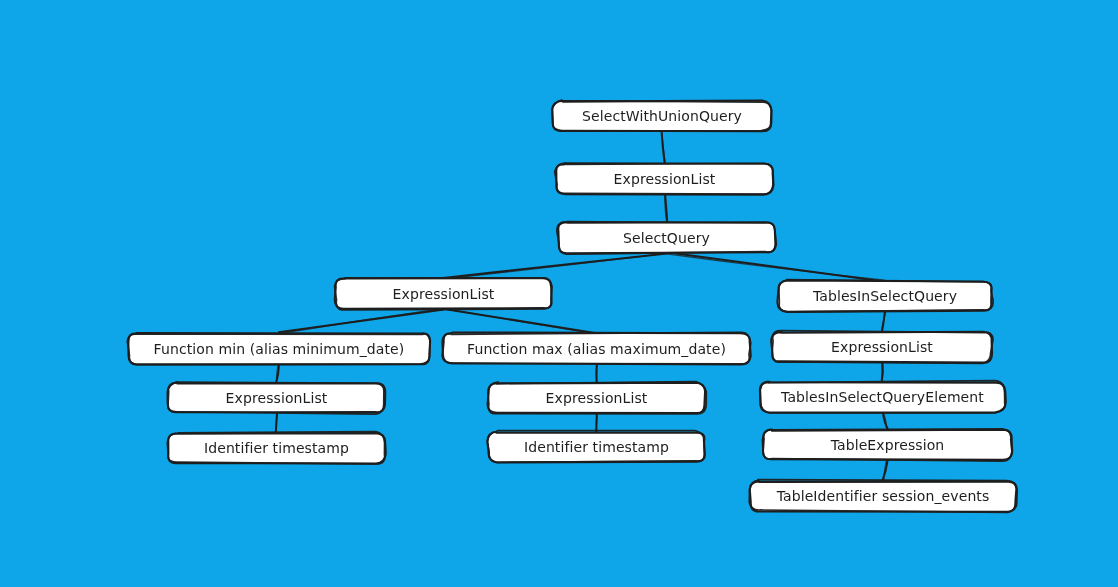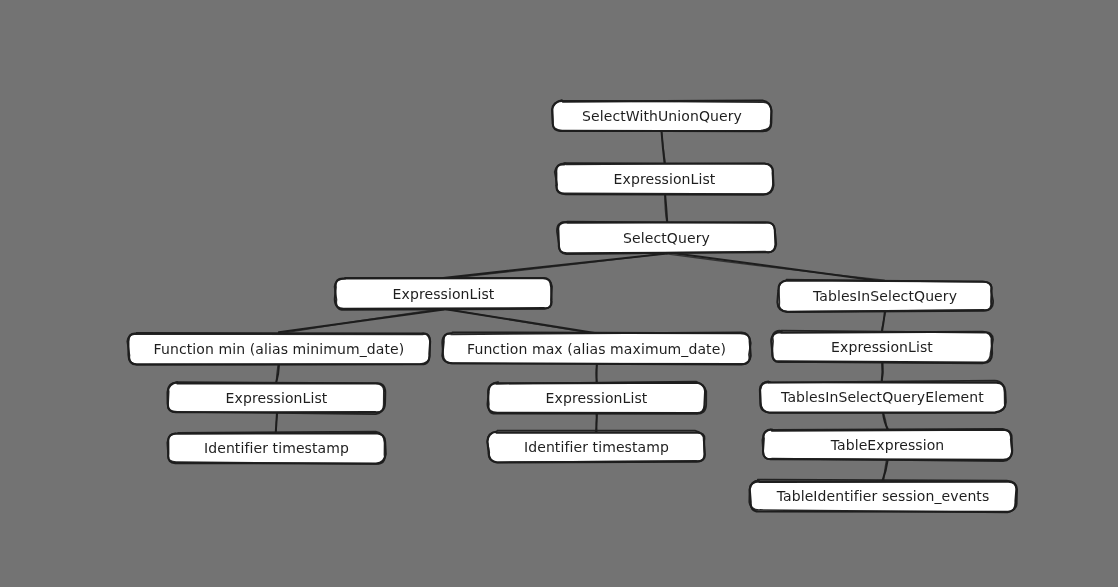--- a/index.html
+++ b/index.html
@@ -10,21 +10,21 @@
   body {
     width: 1118px;
     height: 587px;
     overflow: hidden;
     font-family: "DejaVu Sans", sans-serif;
   }
   #diagram-root {
     position: relative;
     width: 1118px;
     height: 587px;
-    background: #737373;
+    background: #0ea5e9;
   }
   #ast-svg {
     position: absolute;
     top: 0;
     left: 0;
     width: 1118px;
     height: 587px;
     display: block;
   }
   .node-rect {

